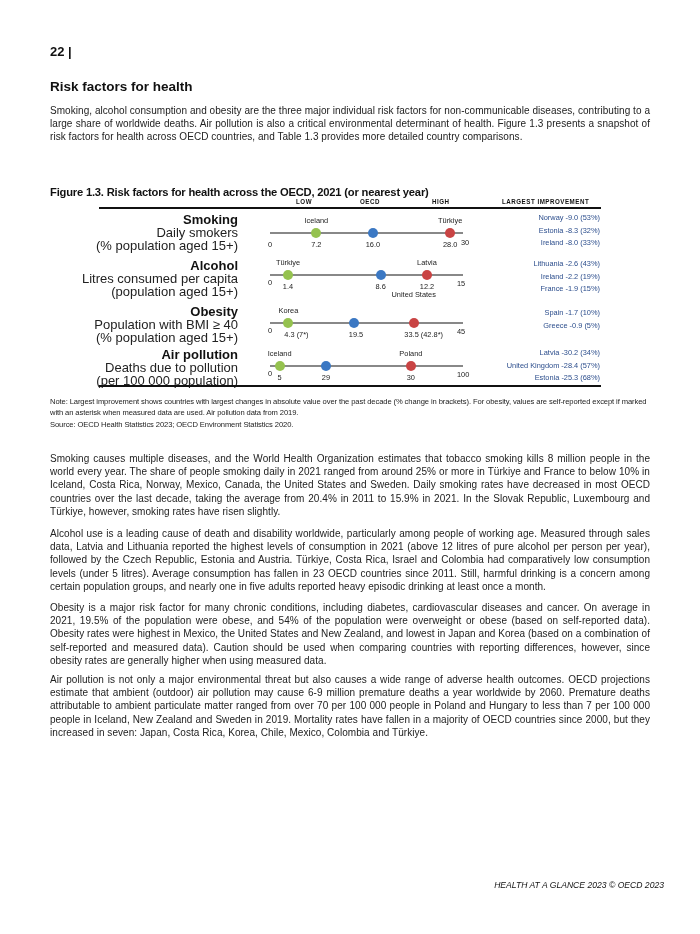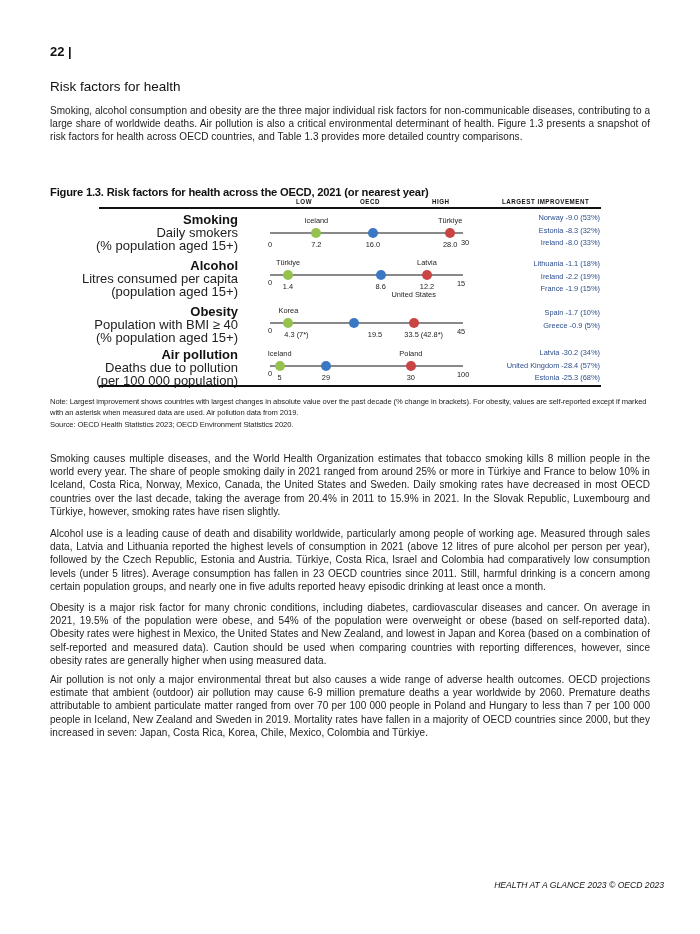--- a/index.html
+++ b/index.html
@@ -1,19 +1,19 @@
 <!DOCTYPE html>
 <html><head>
 <meta charset="utf-8">
 <style>
   html, body { margin:0; padding:0; background:#ffffff; }
   body { width:700px; height:934px; position:relative; font-family:"Liberation Sans", sans-serif; color:#111; overflow:hidden; }
   .abs { position:absolute; }
   .page-num { left:50px; top:44px; font-size:13px; font-weight:bold; }
-  .section-title { left:50px; top:79px; font-size:13.5px; font-weight:normal;text-align:center; }
+  .section-title { left:50px; top:79px; font-size:13.5px; font-weight:bold;text-align:center; }
   .para { left:50px; width:600px; font-size:10px; line-height:13.2px; text-align:justify; color:#222; letter-spacing:0.05px; }
   .fig-title { left:50px; top:166px; font-size:11.2px; font-weight:bold; letter-spacing:-0.2px;margin-top:20px; }
   .col-head { top:197px; font-size:7.3px; font-weight:bold; letter-spacing:0.6px; color:#111; transform:scaleX(0.85); transform-origin:left; }
   .rule-top { left:99px; top:207px; width:502px; height:2px; background:#111; }
   .rule-bot { left:99px; top:385px; width:502px; height:2px; background:#111; }
   .row-label { right:462px; text-align:right; font-size:13px; line-height:13px; color:#222; }
   .row-label .ttl { font-weight:bold; color:#111; }
   .axis-line { height:1.5px; background:#888; }
   .dot { width:10px; height:10px; border-radius:50%; margin-left:-5px; margin-top:-5px; }
   .dot.low { background:#95c24f; }
@@ -73,36 +73,36 @@
     <div class="abs tick" style="left:457px;top:279px;">15</div>
     <div class="abs dot low" style="left:288.0133333333333px;top:275px;"></div>
     <div class="abs val" style="left:288.0133333333333px;top:282px;">1.4</div>
     <div class="abs dot oecd" style="left:380.6533333333333px;top:275px;"></div>
     <div class="abs val" style="left:380.6533333333333px;top:282px;">8.6</div>
     <div class="abs dot high" style="left:426.97333333333336px;top:275px;"></div>
     <div class="abs val" style="left:426.97333333333336px;top:282px;">12.2</div>
     <div class="abs cty" style="left:288.0133333333333px;top:258px;">Türkiye</div>
     <div class="abs cty" style="left:426.97333333333336px;top:258px;">Latvia</div>
     <div class="abs impr" style="top:258px;">
-      <div>Lithuania -1.1 (18%)</div>
+      <div>Lithuania -2.6 (43%)</div>
       <div>Ireland -2.2 (19%)</div>
       <div>France -1.9 (15%)</div>
     </div>
     <div class="abs row-label" style="top:305px;">
       <div class="ttl">Obesity</div>
       <div>Population with BMI ≥ 40</div>
       <div>(% population aged 15+)</div>
     </div>
     <div class="abs axis-line" style="left:270px;top:322px;width:193px;"></div>
     <div class="abs tick" style="left:268px;top:326px;">0</div>
     <div class="abs tick" style="left:457px;top:327px;">45</div>
     <div class="abs dot low" style="left:288.4422222222222px;top:323px;"></div>
     <div class="abs val" style="left:296.4422222222222px;top:330px;">4.3 (7*)</div>
     <div class="abs dot oecd" style="left:353.6333333333333px;top:323px;"></div>
-    <div class="abs val" style="left:375px;top:330px;">19.5</div>
+    <div class="abs val" style="left:356px;top:330px;">19.5</div>
     <div class="abs dot high" style="left:413.6777777777778px;top:323px;"></div>
     <div class="abs val" style="left:423.6777777777778px;top:330px;text-align:right;">33.5  (42.8*)</div>
     <div class="abs cty" style="left:288.4422222222222px;top:306px;">Korea</div>
     <div class="abs cty" style="left:413.6777777777778px;top:290px;">United States</div>
     <div class="abs impr" style="top:307px;">
       <div>Spain -1.7 (10%)</div>
       <div>Greece -0.9 (5%)</div>
     </div>
     <div class="abs row-label" style="top:348px;">
       <div class="ttl">Air pollution</div>

